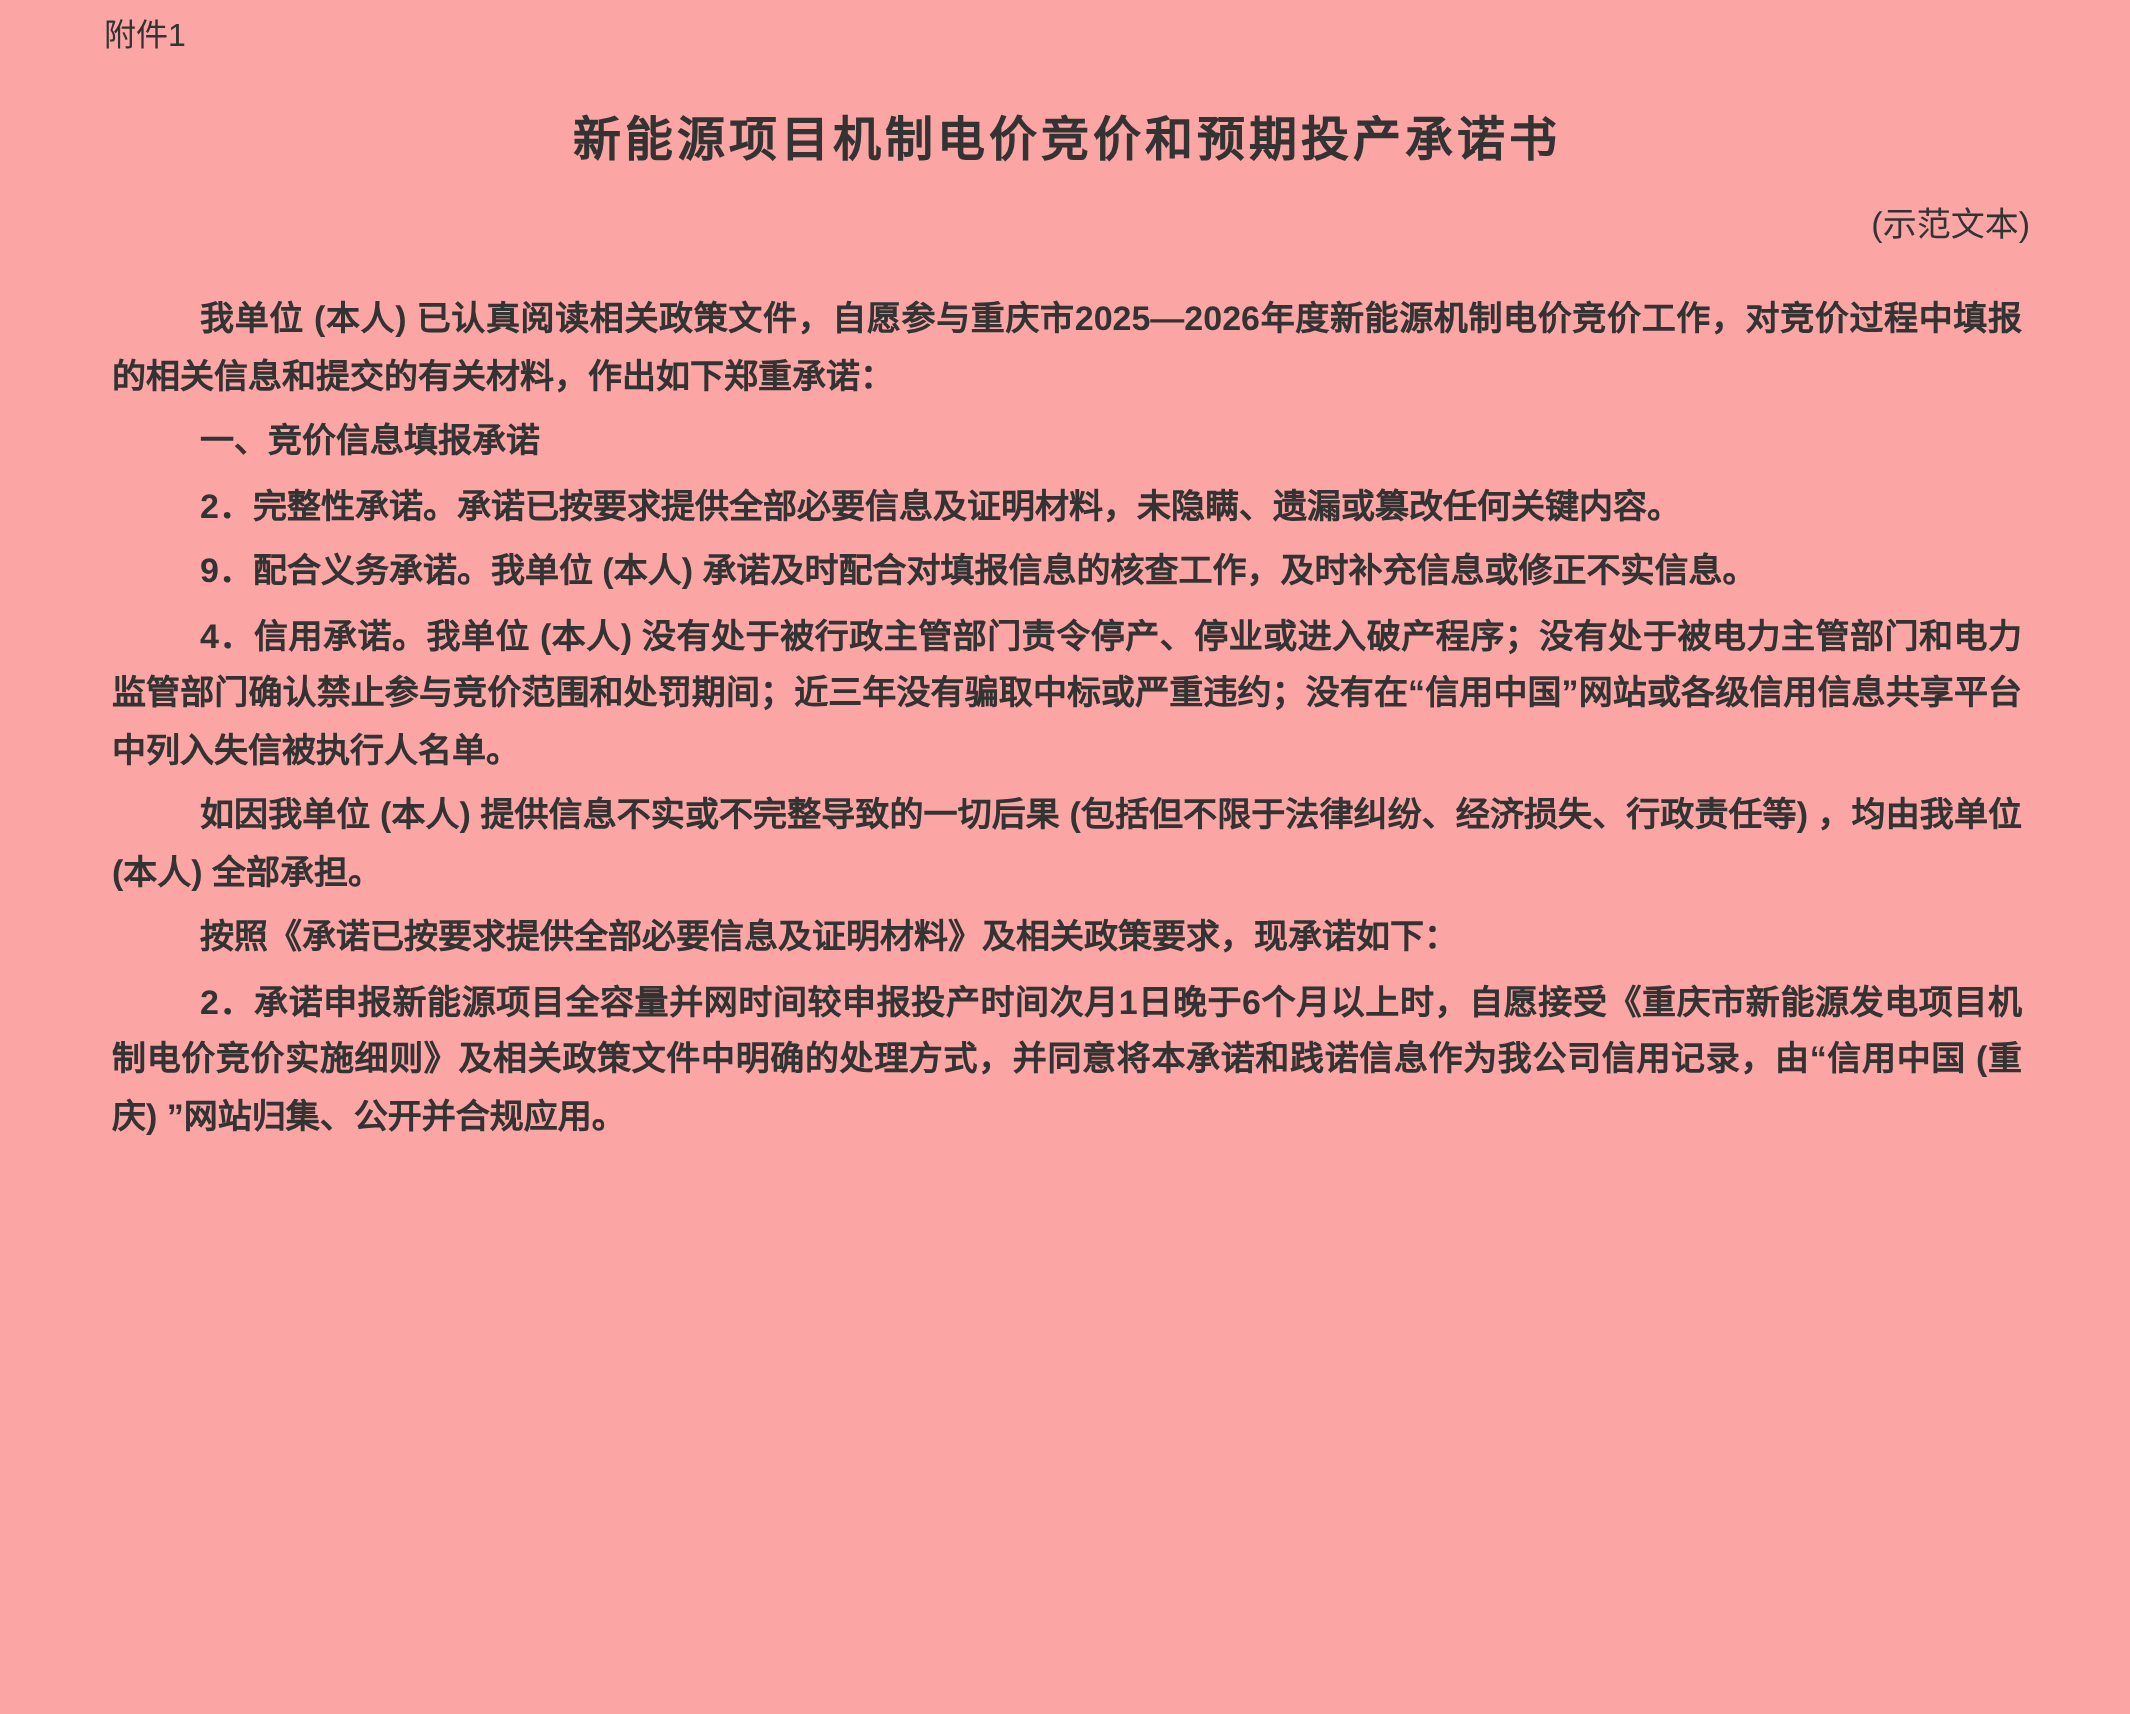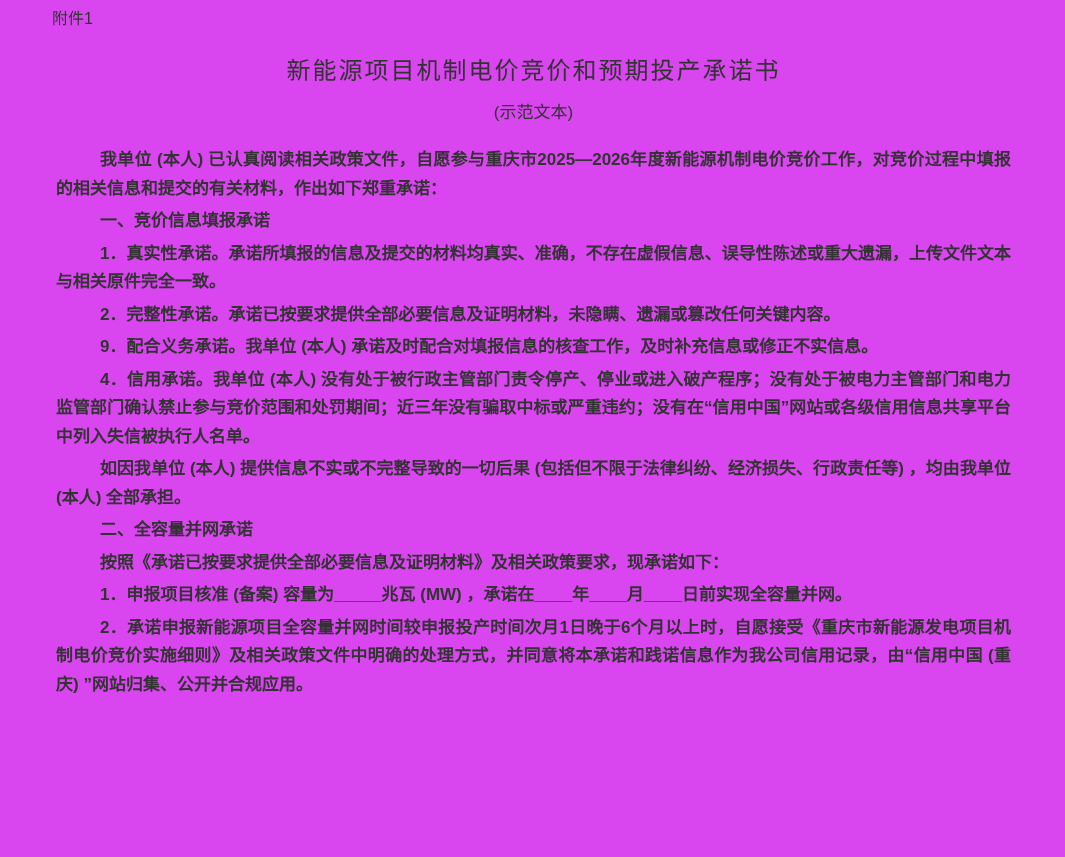--- a/index.html
+++ b/index.html
@@ -5,42 +5,42 @@
   html, body {
     margin: 0;
     padding: 0;
     background: #ffffff;
   }
   .page {
     position: relative;
     width: 1065px;
     height: 857px;
     box-sizing: border-box;
-    background: #d946ef;
+    background: #fca5a5;
     padding: 8px 50px 0 52px;
     font-family: "Liberation Sans", "DejaVu Sans", sans-serif;
     color: #333333;
     overflow: hidden;
   }
   .attachment {
     font-size: 16px;
     line-height: 22px;
     color: #333333;
   }
   .doc-title {
     margin-top: 26px;
     text-align: center;
     font-size: 24px;
-    font-weight: normal;
+    font-weight: bold;
     letter-spacing: 2px;
     line-height: 30px;
     color: #333333;
   }
   .doc-subtitle {
-    text-align: center;
+    text-align: right;
     font-size: 17px;
     line-height: 22px;
     margin-top: 2px;
     color: #333333;
   }
   .doc-body {
     margin-top: 22px;
     font-size: 17px;
     line-height: 28.5px;
     text-align: justify;
@@ -63,34 +63,31 @@
   <h1 class="doc-title">新能源项目机制电价竞价和预期投产承诺书</h1>
 
   <div class="doc-subtitle">(示范文本)</div>
 
   <div class="doc-body">
 
     <p>我单位 (本人) 已认真阅读相关政策文件，自愿参与重庆市2025—2026年度新能源机制电价竞价工作，对竞价过程中填报的相关信息和提交的有关材料，作出如下郑重承诺：</p>
 
     <p>一、竞价信息填报承诺</p>
 
-    <p>1．真实性承诺。承诺所填报的信息及提交的材料均真实、准确，不存在虚假信息、误导性陈述或重大遗漏，上传文件文本与相关原件完全一致。</p>
 
     <p>2．完整性承诺。承诺已按要求提供全部必要信息及证明材料，未隐瞒、遗漏或篡改任何关键内容。</p>
 
     <p>9．配合义务承诺。我单位 (本人) 承诺及时配合对填报信息的核查工作，及时补充信息或修正不实信息。</p>
 
     <p>4．信用承诺。我单位 (本人) 没有处于被行政主管部门责令停产、停业或进入破产程序；没有处于被电力主管部门和电力监管部门确认禁止参与竞价范围和处罚期间；近三年没有骗取中标或严重违约；没有在“信用中国”网站或各级信用信息共享平台中列入失信被执行人名单。</p>
 
 
     <p>如因我单位 (本人) 提供信息不实或不完整导致的一切后果 (包括但不限于法律纠纷、经济损失、行政责任等) ，均由我单位 (本人) 全部承担。</p>
 
-    <p>二、全容量并网承诺</p>
 
 
     <p>按照《承诺已按要求提供全部必要信息及证明材料》及相关政策要求，现承诺如下：</p>
 
-    <p>1．申报项目核准 (备案) 容量为_____兆瓦 (MW) ，承诺在____年____月____日前实现全容量并网。</p>
 
     <p>2．承诺申报新能源项目全容量并网时间较申报投产时间次月1日晚于6个月以上时，自愿接受《重庆市新能源发电项目机制电价竞价实施细则》及相关政策文件中明确的处理方式，并同意将本承诺和践诺信息作为我公司信用记录，由“信用中国 (重庆) ”网站归集、公开并合规应用。</p>
 
   </div>
 </div>
 
 </body></html>

